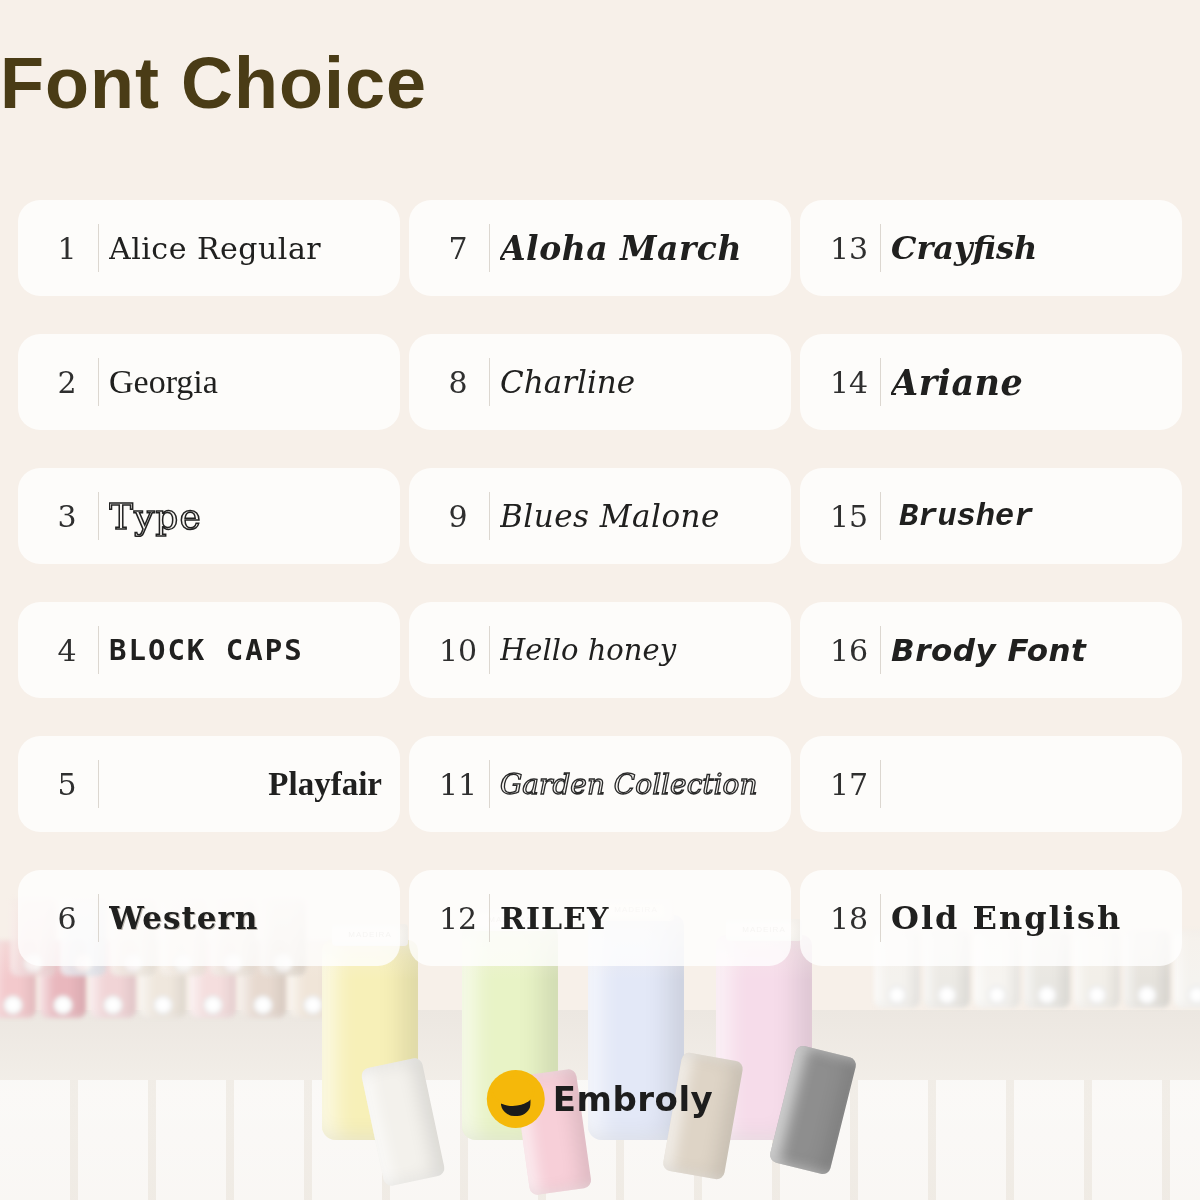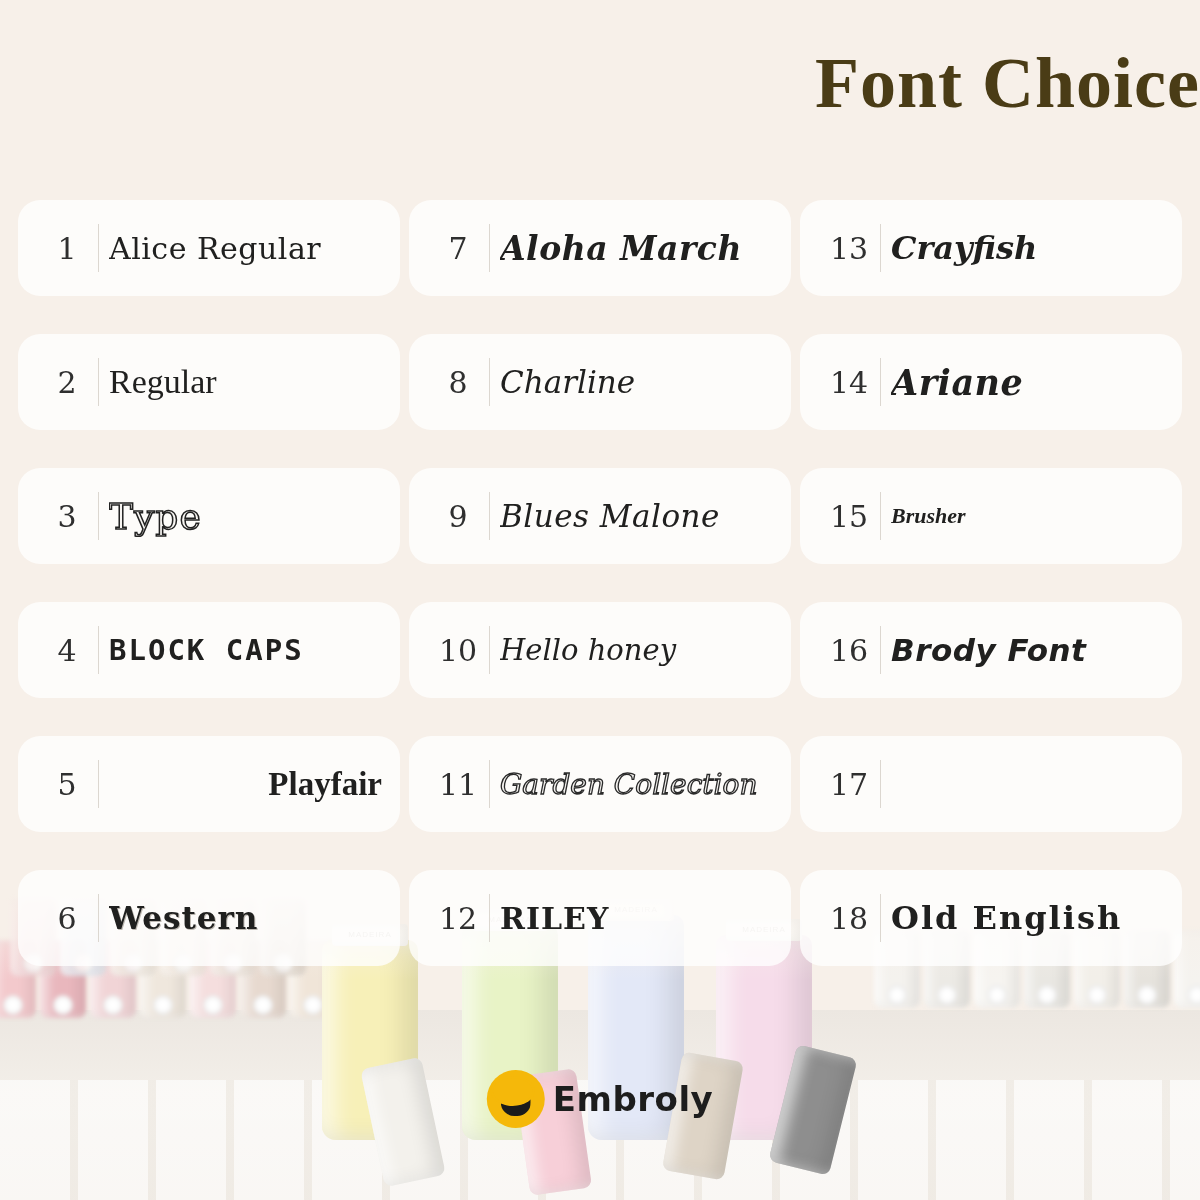--- a/index.html
+++ b/index.html
@@ -82,22 +82,22 @@
   }
   #photo .fade-top {
     position: absolute; left: 0; right: 0; top: 0; height: 110px;
     background: linear-gradient(180deg, #f7f0e9 0%, rgba(247,240,233,0.0) 100%);
   }
 
   
   #title {
     position: absolute;
     top: 42px; left: 0; right: 0;
-    text-align: right;
-    font-family: Liberation Serif, serif;
+    text-align: left;
+    font-family: Liberation Sans, sans-serif;
     font-weight: 700;
     font-size: 72px;
     letter-spacing: 1px;
     color: #4a3c16;
   }
 
   
   #grid {
     position: absolute;
     top: 200px;
@@ -158,22 +158,22 @@
   .s-hello      { font-family: "DejaVu Serif", serif; font-style: italic; font-size: 29px;
                   font-weight: 400; }
   .s-garden     { font-family: "DejaVu Serif", serif; font-style: italic; font-size: 28px;
                   font-weight: 400; color: #f3f1ee; -webkit-text-stroke: 1.3px #2a2a2a; }
   .s-riley      { font-family: "DejaVu Serif", serif; font-size: 30px; font-weight: 700;
                   letter-spacing: 1px; }
   .s-crayfish   { font-family: "DejaVu Serif", serif; font-style: italic; font-size: 32px;
                   font-weight: 700; }
   .s-ariane     { font-family: "DejaVu Serif", serif; font-style: italic; font-size: 35px;
                   font-weight: 700; letter-spacing: .5px; }
-  .s-brusher    { font-family: Liberation Serif, serif; font-style: italic; font-size: 22px;
-                  font-weight: 700; }
+  .s-brusher    { font-family: Liberation Mono, monospace; font-style: italic; font-size: 32px;
+                  font-weight: 700; margin-left: 8px; }
   .s-brody      { font-family: "DejaVu Sans", sans-serif; font-style: italic; font-size: 31px;
                   font-weight: 700; letter-spacing: .5px; }
   .s-lobster    { font-family: "DejaVu Serif", serif; font-style: italic; font-size: 33px;
                   font-weight: 700; }
   .s-oldeng     { font-family: "DejaVu Serif", serif; font-size: 32px; font-weight: 700;
                   letter-spacing: 2px; }
 
   
   #logo {
     position: absolute;
@@ -286,21 +286,21 @@
       <div class="label s-script">Aloha March</div>
     </div>
     <div class="pill">
       <div class="num">13</div>
       <div class="divider"></div>
       <div class="label s-crayfish">Crayfish</div>
     </div>
     <div class="pill">
       <div class="num">2</div>
       <div class="divider"></div>
-      <div class="label s-georgia">Regular</div>
+      <div class="label s-georgia">Georgia</div>
     </div>
     <div class="pill">
       <div class="num">8</div>
       <div class="divider"></div>
       <div class="label s-script-thin">Charline</div>
     </div>
     <div class="pill">
       <div class="num">14</div>
       <div class="divider"></div>
       <div class="label s-ariane">Ariane</div>

